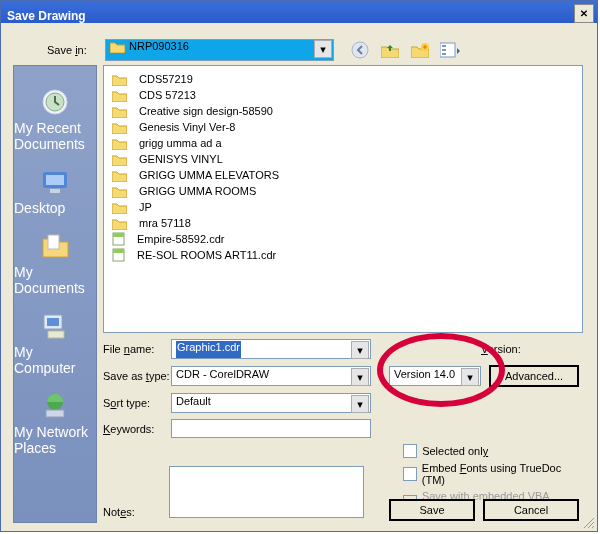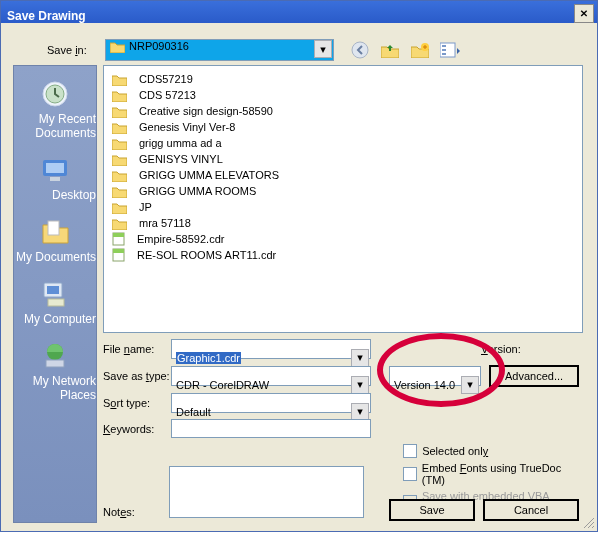--- a/index.html
+++ b/index.html
@@ -8,31 +8,31 @@
   .titlebar .spacer{flex:1}
   .closebtn{width:18px;height:17px;background:#ece9d8;border:1px solid #888;color:#000;font-weight:bold;font-size:10px;display:flex;align-items:center;justify-content:center;cursor:pointer}
   .body{position:absolute;top:22px;left:0;right:0;bottom:0}
   .top-row{position:absolute;top:16px;left:46px;right:12px;display:flex;align-items:center}
   .top-row label{width:52px;margin-right:6px}
   .save-in-select{width:222px;height:20px;border:1px solid #7f9db9;background:#0ea5e9;display:flex;align-items:flex-start;padding:0 1px 0 4px;font-size:11px}
   .save-in-select svg{margin-right:4px}
   .ddarrow{width:16px;height:16px;margin-left:auto;border:1px solid #abadb3;background:#e6e6e6;display:flex;align-items:center;justify-content:center}
   .toolbar-icons{margin-left:16px;display:flex;align-items:center;gap:10px}
   .toolbar-icons span{width:20px;height:20px;display:flex;align-items:center;justify-content:center}
-  .sidebar{position:absolute;top:42px;left:12px;width:82px;bottom:8px;background:#9caccf;background:linear-gradient(#8ea2c9,#7a90bd);border:1px solid #6f83aa;text-align:right;color:#fff;font-size:12px;padding-top:4px}
+  .sidebar{position:absolute;top:42px;left:12px;width:82px;bottom:8px;background:#9caccf;background:linear-gradient(#8ea2c9,#7a90bd);border:1px solid #6f83aa;text-align:left;color:#fff;font-size:14px;padding-top:12px}
   .sidebar .place{margin:8px 0 14px 0}
   .sidebar .place .ico{width:32px;height:32px;margin:0 auto 2px auto;display:flex;align-items:center;justify-content:center}
   .filelist{position:absolute;top:42px;left:102px;right:14px;height:268px;border:1px solid #7f9db9;background:#fff;padding:5px 8px;box-sizing:border-box;overflow:hidden}
   .filelist .row{display:flex;align-items:center;height:16px;gap:12px}
   .filelist .row svg{flex:0 0 auto}
   .form-area{position:absolute;top:316px;left:102px;right:14px;bottom:8px}
   .field-row{display:flex;align-items:center;margin-bottom:6px}
   .field-row label{width:68px}
   .textinput{height:19px;border:1px solid #7f9db9;background:#fff;padding:0 3px;font-size:11px;display:flex;align-items:center;box-sizing:border-box}
-  .selectlike{height:20px;border:1px solid #7f9db9;background:#fff;display:flex;align-items:center;padding:17px 1px 0 4px;box-sizing:border-box;font-size:11px}
+  .selectlike{height:20px;border:1px solid #7f9db9;background:#fff;display:flex;padding:1px 1px 0 4px;box-sizing:border-box;font-size:11px}
   .selectlike .ddarrow{margin-left:auto}
   .selected-text{background:#316ac5;color:#fff;padding:0 1px}
   .btn{height:22px;border:2px solid #000000;background:#ece9d8;padding:0 14px;font-size:11px;cursor:pointer}
   .circle-annot{position:absolute;border:6px solid #d6003a;border-radius:50%;pointer-events:none}
   .checkbox-row{display:flex;align-items:center;margin-bottom:4px}
   .chk{width:12px;height:12px;border:1px solid #7f9db9;background:#fff;margin-right:5px}
   .disabled{color:#9a9a9a}
   .notes{height:52px}
   .resize-grip{position:absolute;right:2px;bottom:2px;width:14px;height:14px}
   .resize-grip svg{display:block}

